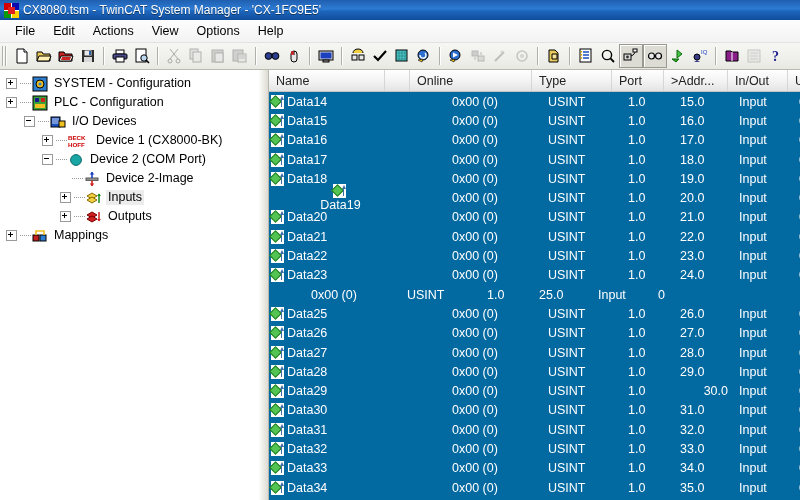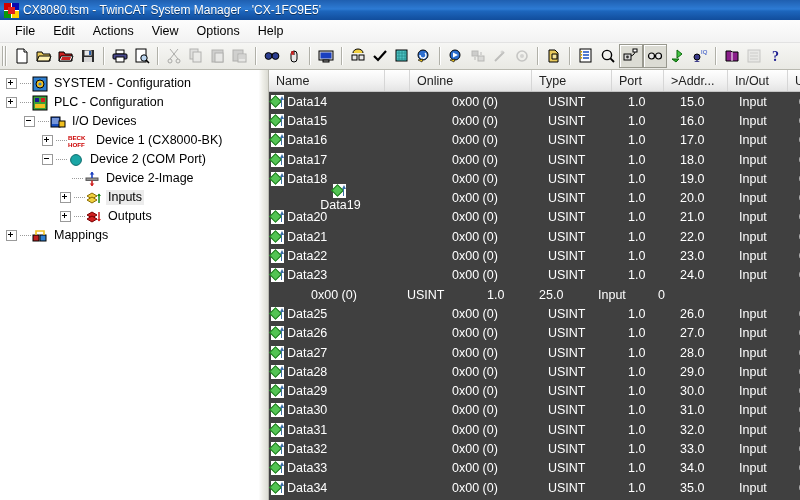--- a/index.html
+++ b/index.html
@@ -67,21 +67,21 @@
   .tlabel{font-size:12.5px;color:#000;padding:0 2px;line-height:15px;}
   .tlabel.sel{background:#ececec;}
   
   .lhead{display:flex;height:21px;
     background:linear-gradient(to bottom,#ffffff,#f1f1f1 60%,#e4e4e4);
     border-bottom:1px solid #c4c4c4;}
   .lhcell{font-size:12.5px;color:#222;display:flex;align-items:center;
     padding-left:7px;box-sizing:border-box;
     border-right:1px solid #d6d6d6;white-space:nowrap;overflow:hidden;flex:none;}
   .lbody{position:relative;}
-  .lrow{display:flex;height:19.3px;align-items:center;background:#404040;color:#fff;white-space:nowrap;}
+  .lrow{display:flex;height:19.3px;align-items:center;background:#0369a1;color:#fff;white-space:nowrap;}
   .lcell{font-size:12.5px;box-sizing:border-box;flex:none;overflow:hidden;white-space:nowrap;}
   .c-name{display:flex;align-items:center;padding-left:2px;}
   .varicon{width:13px;height:14px;flex:none;margin-right:3px;position:relative;background:#fff;}
   .varicon .dia{position:absolute;left:0;top:2px;width:9px;height:9px;background:#53c453;
     transform:rotate(45deg);border:1px solid #1d7a1d;box-sizing:border-box;}
   .varicon .arw{position:absolute;left:9px;top:1px;width:0;height:0;
     border-left:2px solid transparent;border-right:2px solid transparent;border-bottom:4px solid #3a6ea5;}
   .varicon .stm{position:absolute;left:10px;top:5px;width:1px;height:7px;background:#3a6ea5;}
 </style>
 </head>
@@ -692,21 +692,21 @@
             <span class="varicon">
               <span class="dia"></span>
               <span class="arw"></span>
               <span class="stm"></span>
             </span>
             <span>Data29</span>
           </div>
           <div class="lcell" style="width: 122px; padding-left: 42px;">0x00 (0)</div>
           <div class="lcell" style="width: 80px; padding-left: 16px;">USINT</div>
           <div class="lcell" style="width: 52px; padding-left: 16px;">1.0</div>
-          <div class="lcell" style="width: 64px; padding-left: 16px;">30.0</div>
+          <div class="lcell" style="width: 64px; padding-left: 16px; text-align: right;">30.0</div>
           <div class="lcell" style="width: 60px; padding-left: 11px;">Input</div>
           <div class="lcell" style="width: 40px; padding-left: 11px;">0</div>
         </div>
         <div class="lrow">
           <div class="lcell c-name" style="width: 141px;">
             <span class="varicon">
               <span class="dia"></span>
               <span class="arw"></span>
               <span class="stm"></span>
             </span>

